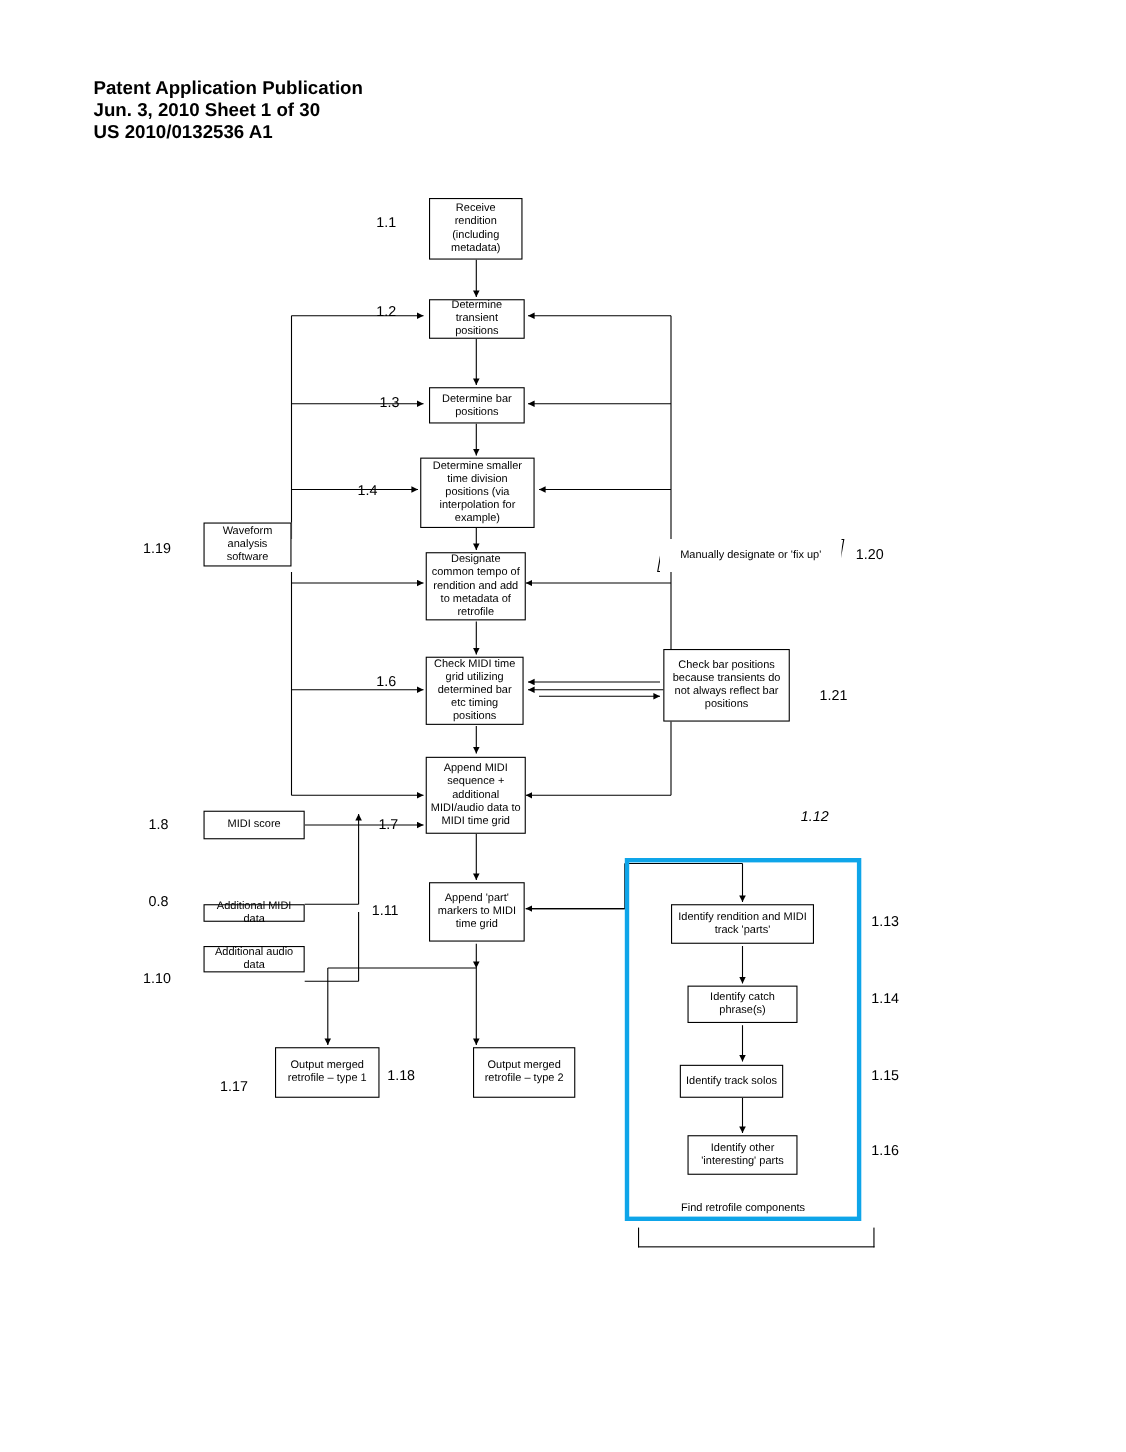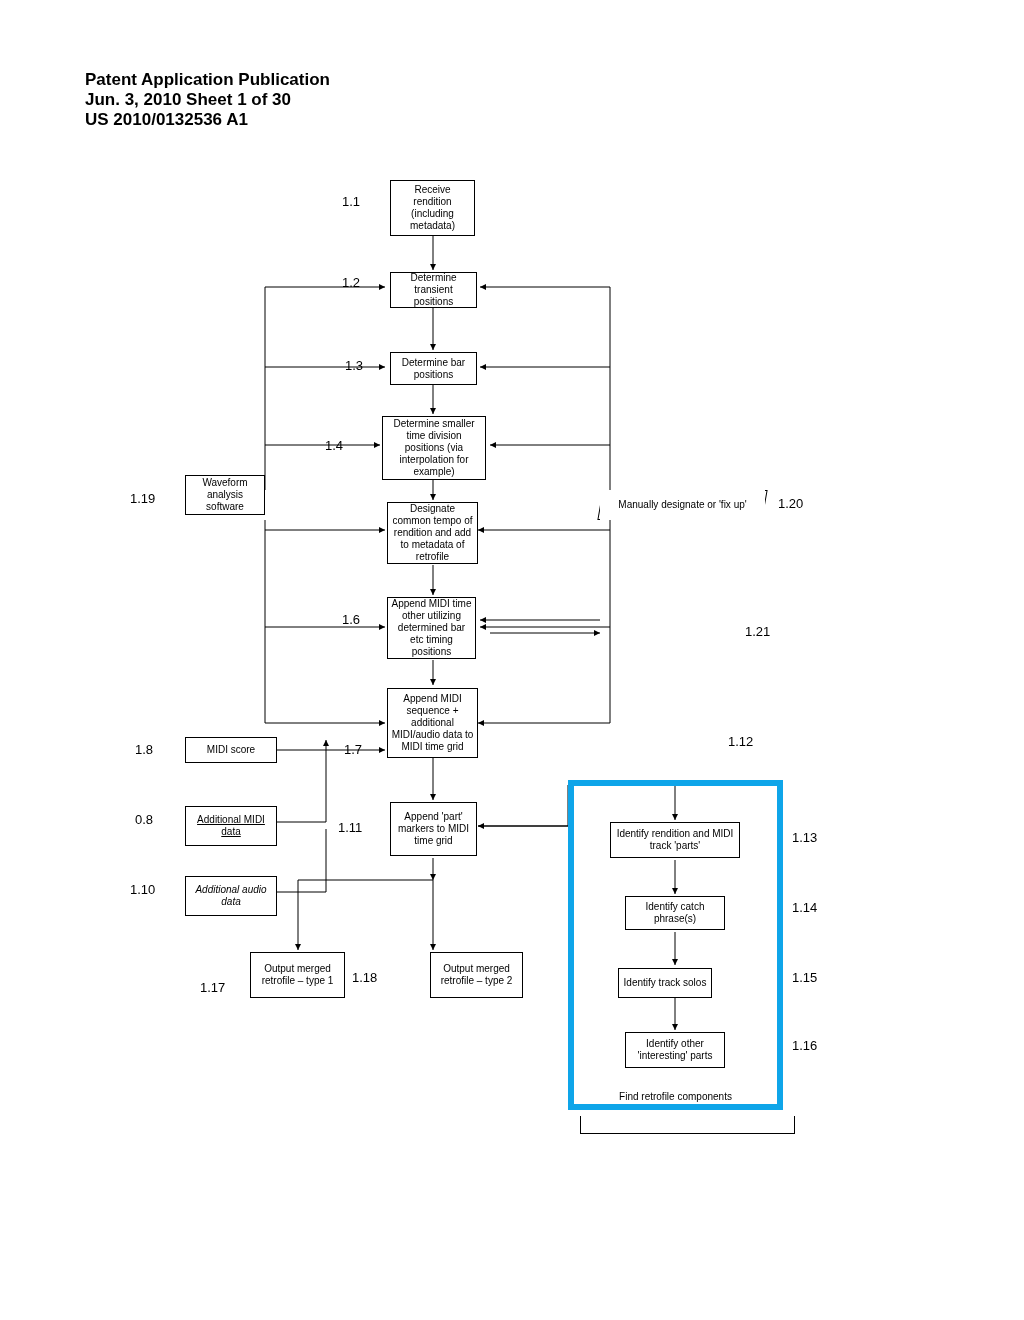--- a/index.html
+++ b/index.html
@@ -41,21 +41,21 @@
     line-height: 1.2;
     background: #fff;
   }
   .label {
     position: absolute;
     font-size: 13px;
     text-align: center;
   }
   .group {
     position: absolute;
-    border: 6px solid #0ea5e9;
+    border: 4px solid #0ea5e9;
   }
   .group-label {
     position: absolute;
     font-size: 10px;
     text-align: center;
     bottom: 2px;
     left: 0;
     right: 0;
   }
   svg.arrows {
@@ -161,58 +161,59 @@
   <div class="label" style="left:212px; top:95px;">1.2</div>
 
   <div class="box" style="left:260px; top:172px; width:87px; height:33px;">Determine bar positions</div>
   <div class="label" style="left:215px; top:178px;">1.3</div>
 
   <div class="box" style="left:252px; top:236px; width:104px; height:64px;">Determine smaller time division positions (via interpolation for example)</div>
   <div class="label" style="left:195px; top:258px;">1.4</div>
 
   <div class="box" style="left:257px; top:322px; width:91px; height:62px;">Designate common tempo of rendition and add to metadata of retrofile</div>
 
-  <div class="box" style="left:257px; top:417px; width:89px; height:62px;">Append MIDI time other utilizing determined bar etc timing positions</div>
+  <div class="box" style="left:257px; top:417px; width:89px; height:62px;">Check MIDI time grid utilizing determined bar etc timing positions</div>
   <div class="label" style="left:212px; top:432px;">1.6</div>
 
   <div class="box" style="left:257px; top:508px; width:91px; height:70px;">Append MIDI sequence + additional MIDI/audio data to MIDI time grid</div>
   <div class="label" style="left:214px; top:562px;">1.7</div>
 
   <div class="box" style="left:260px; top:622px; width:87px; height:54px;">Append 'part' markers to MIDI time grid</div>
   <div class="label" style="left:208px; top:640px;">1.11</div>
 
   <div class="box" style="left:55px; top:295px; width:80px; height:40px;">Waveform analysis software</div>
   <div class="label" style="left:0px; top:311px;">1.19</div>
 
   <div class="box" style="left:55px; top:557px; width:92px; height:26px;">MIDI score</div>
   <div class="label" style="left:5px; top:562px;">1.8</div>
 
-  <div class="box" style="left:55px; top:626px; width:92px; height:40px;text-decoration:underline;">Additional MIDI data</div>
+  <div class="box" style="left:55px; top:642px; width:92px; height:16px;">Additional MIDI data</div>
   <div class="label" style="left:5px; top:632px;">0.8</div>
 
-  <div class="box" style="left:55px; top:696px; width:92px; height:40px;font-style:italic;">Additional audio data</div>
+  <div class="box" style="left:55px; top:680px; width:92px; height:24px;">Additional audio data</div>
   <div class="label" style="left:0px; top:702px;">1.10</div>
 
   <div class="box" style="left:120px; top:772px; width:95px; height:46px;">Output merged retrofile – type 1</div>
   <div class="label" style="left:70px; top:800px;">1.17</div>
 
   <div class="box" style="left:257px; top:772px; width:93px; height:46px;margin-left:43px;">Output merged retrofile – type 2</div>
   <div class="label" style="left:222px; top:790px;">1.18</div>
 
   <div class="parallelogram" style="left:470px; top:310px; width:165px; height:30px;">
     <span>Manually designate or 'fix up'</span>
   </div>
   <div class="label" style="left:648px; top:316px;">1.20</div>
 
+  <div class="box" style="left:473px; top:410px; width:115px; height:66px;">Check bar positions because transients do not always reflect bar positions</div>
   <div class="label" style="left:615px; top:432px;margin-top:12px;">1.21</div>
 
   <div class="group" style="left:438px; top:600px; width:215px; height:330px;">
     <div class="group-label">Find retrofile components</div>
   </div>
-  <div class="label" style="left:598px; top:554px;">1.12</div>
+  <div class="label" style="left:598px; top:554px;font-style:italic;">1.12</div>
 
   <div class="box" style="left:480px; top:642px; width:130px; height:36px;">Identify rendition and MIDI track 'parts'</div>
   <div class="label" style="left:662px; top:650px;">1.13</div>
 
   <div class="box" style="left:495px; top:716px; width:100px; height:34px;">Identify catch phrase(s)</div>
   <div class="label" style="left:662px; top:720px;">1.14</div>
 
   <div class="box" style="left:488px; top:788px; width:94px; height:30px;text-align:right;">Identify track solos</div>
   <div class="label" style="left:662px; top:790px;">1.15</div>
 

